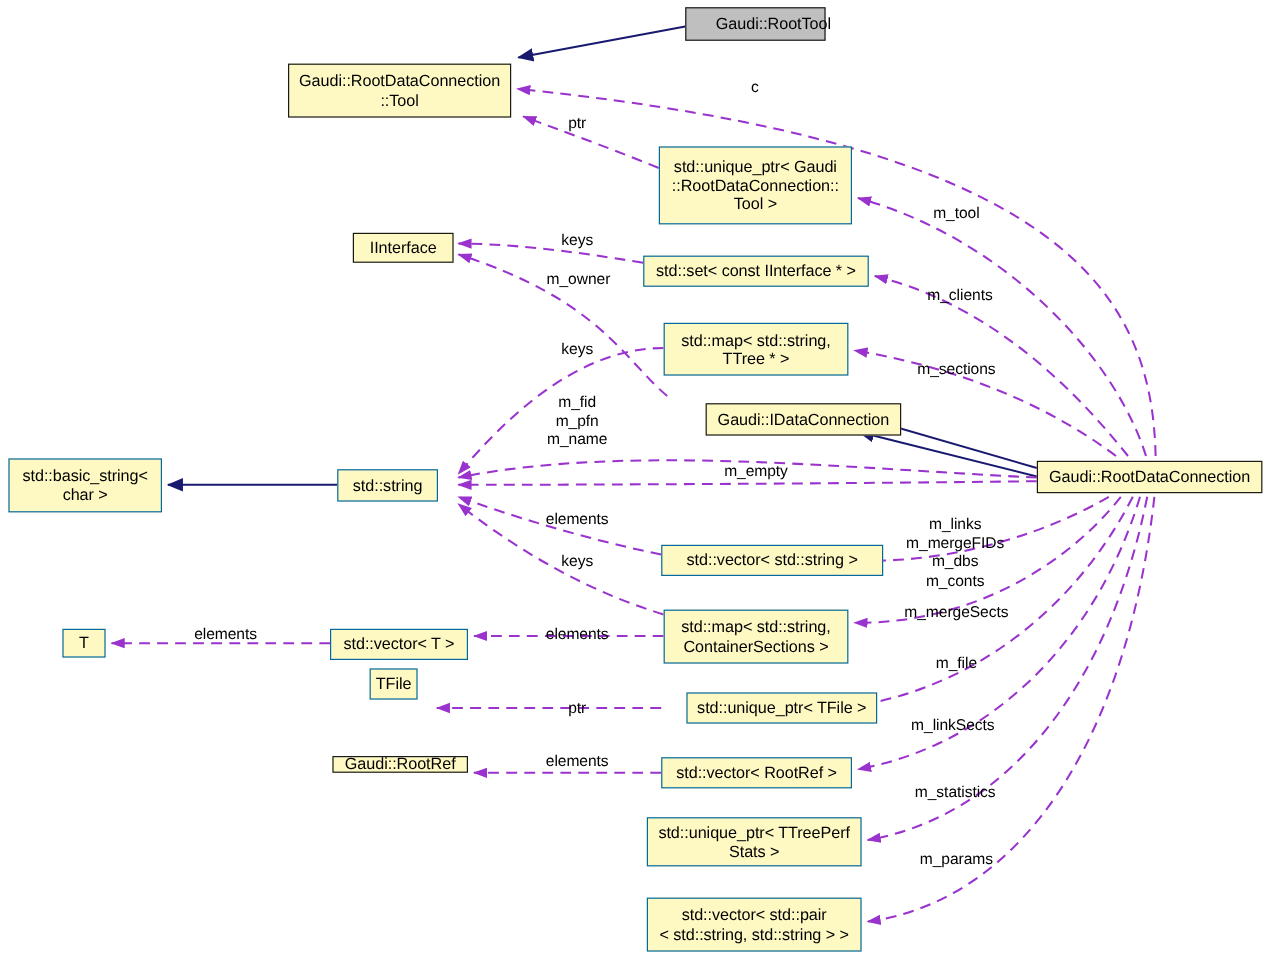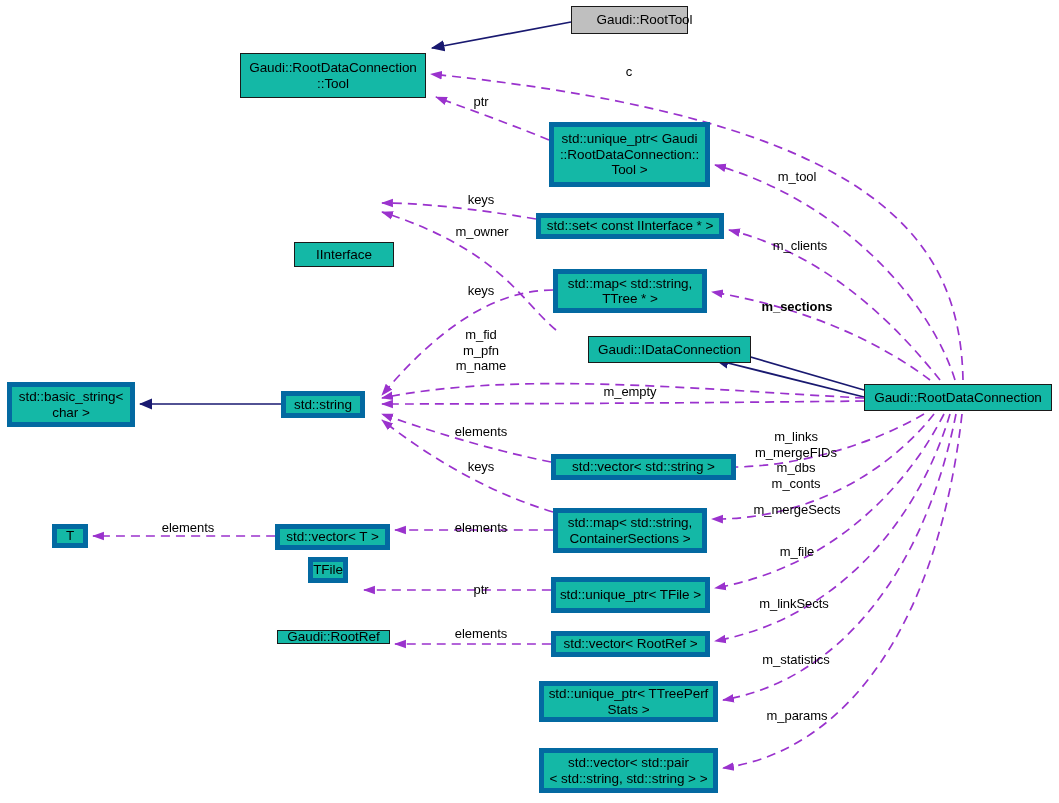--- a/index.html
+++ b/index.html
@@ -24,26 +24,26 @@
   .node {
     position: absolute;
     box-sizing: border-box;
     display: flex;
     align-items: center;
     justify-content: center;
     text-align: center;
     font-size: 13.5px;
     line-height: 15.5px;
     color: #000000;
-    background: #14b8a6;
+    background: #fef9c3;
     white-space: pre-line;
     letter-spacing: -0.05px;
   }
   .node.thin {
-    border: 5px solid #0369a1;
+    border: 1px solid #0369a1;
   }
   .node.bold {
     border: 1.6px solid #1a1a1a;
   }
   .node.filled {
     background: #bfbfbf;
     border: 1.6px solid #1a1a1a;
   }
   .edge-label {
     position: absolute;
@@ -105,52 +105,52 @@
     </g>
   </svg>
 
   <div id="nodes">
       <div class="node filled" style="left: 571px; top: 6px; width: 117px; height: 28px; padding-left: 30px;">Gaudi::RootTool</div>
       <div class="node bold" style="left: 240px; top: 53px; width: 186px; height: 45px;">Gaudi::RootDataConnection
 ::Tool</div>
       <div class="node thin" style="left: 549px; top: 122px; width: 161px; height: 65px;">std::unique_ptr&lt; Gaudi
 ::RootDataConnection::
 Tool &gt;</div>
-      <div class="node bold" style="left: 294px; top: 194px; width: 100px; height: 25px; margin-top: 48px;">IInterface</div>
+      <div class="node bold" style="left: 294px; top: 194px; width: 84px; height: 25px;">IInterface</div>
       <div class="node thin" style="left: 536px; top: 213px; width: 188px; height: 26px;">std::set&lt; const IInterface * &gt;</div>
       <div class="node thin" style="left: 553px; top: 269px; width: 154px; height: 44px;">std::map&lt; std::string,
 TTree * &gt;</div>
       <div class="node bold" style="left: 548px; top: 336px; width: 163px; height: 27px; margin-left: 40px;">Gaudi::IDataConnection</div>
       <div class="node thin" style="left: 7px; top: 382px; width: 128px; height: 45px;">std::basic_string&lt;
 char &gt;</div>
       <div class="node thin" style="left: 281px; top: 391px; width: 84px; height: 27px;">std::string</div>
       <div class="node bold" style="left: 864px; top: 384px; width: 188px; height: 27px;">Gaudi::RootDataConnection</div>
       <div class="node thin" style="left: 551px; top: 454px; width: 185px; height: 26px;">std::vector&lt; std::string &gt;</div>
       <div class="node thin" style="left: 52px; top: 524px; width: 36px; height: 24px;">T</div>
       <div class="node thin" style="left: 275px; top: 524px; width: 115px; height: 26px;">std::vector&lt; T &gt;</div>
       <div class="node thin" style="left: 553px; top: 508px; width: 154px; height: 45px;">std::map&lt; std::string,
 ContainerSections &gt;</div>
       <div class="node thin" style="left: 308px; top: 557px; width: 40px; height: 26px;">TFile</div>
-      <div class="node thin" style="left: 551px; top: 577px; width: 159px; height: 36px;">std::unique_ptr&lt; TFile &gt;</div>
+      <div class="node thin" style="left: 572px; top: 577px; width: 159px; height: 26px;">std::unique_ptr&lt; TFile &gt;</div>
       <div class="node bold" style="left: 277px; top: 630px; width: 113px; height: 14px;">Gaudi::RootRef</div>
       <div class="node thin" style="left: 551px; top: 631px; width: 159px; height: 26px;">std::vector&lt; RootRef &gt;</div>
       <div class="node thin" style="left: 539px; top: 681px; width: 179px; height: 41px;">std::unique_ptr&lt; TTreePerf
 Stats &gt;</div>
       <div class="node thin" style="left: 539px; top: 748px; width: 179px; height: 45px;">std::vector&lt; std::pair
 &lt; std::string, std::string &gt; &gt;</div>
     </div>
   <div id="labels">
       <div class="edge-label" style="left: 629px; top: 72px;">c</div>
       <div class="edge-label" style="left: 481px; top: 102px;">ptr</div>
       <div class="edge-label" style="left: 797px; top: 177px;">m_tool</div>
       <div class="edge-label" style="left: 481px; top: 200px;">keys</div>
       <div class="edge-label" style="left: 482px; top: 232px;">m_owner</div>
       <div class="edge-label" style="left: 800px; top: 246px;">m_clients</div>
       <div class="edge-label" style="left: 481px; top: 291px;">keys</div>
-      <div class="edge-label" style="left: 797px; top: 307px; font-weight: bold;">m_sections</div>
+      <div class="edge-label" style="left: 797px; top: 307px;">m_sections</div>
       <div class="edge-label" style="left: 481px; top: 350px;">m_fid
 m_pfn
 m_name</div>
       <div class="edge-label" style="left: 630px; top: 392px;">m_empty</div>
       <div class="edge-label" style="left: 481px; top: 432px;">elements</div>
       <div class="edge-label" style="left: 796px; top: 460px;">m_links
 m_mergeFIDs
 m_dbs
 m_conts</div>
       <div class="edge-label" style="left: 481px; top: 467px;">keys</div>

